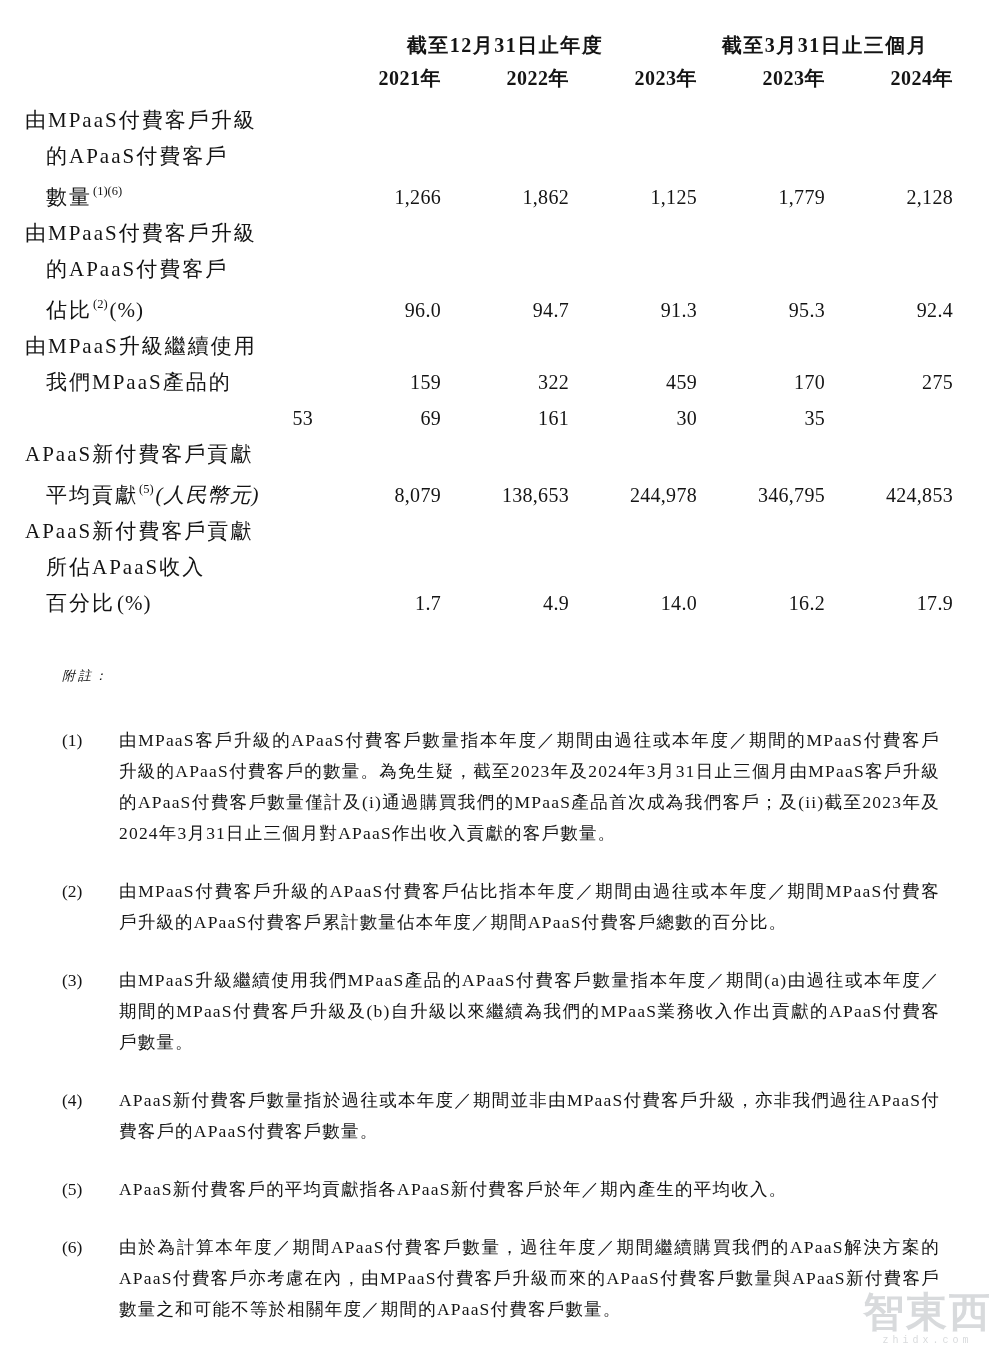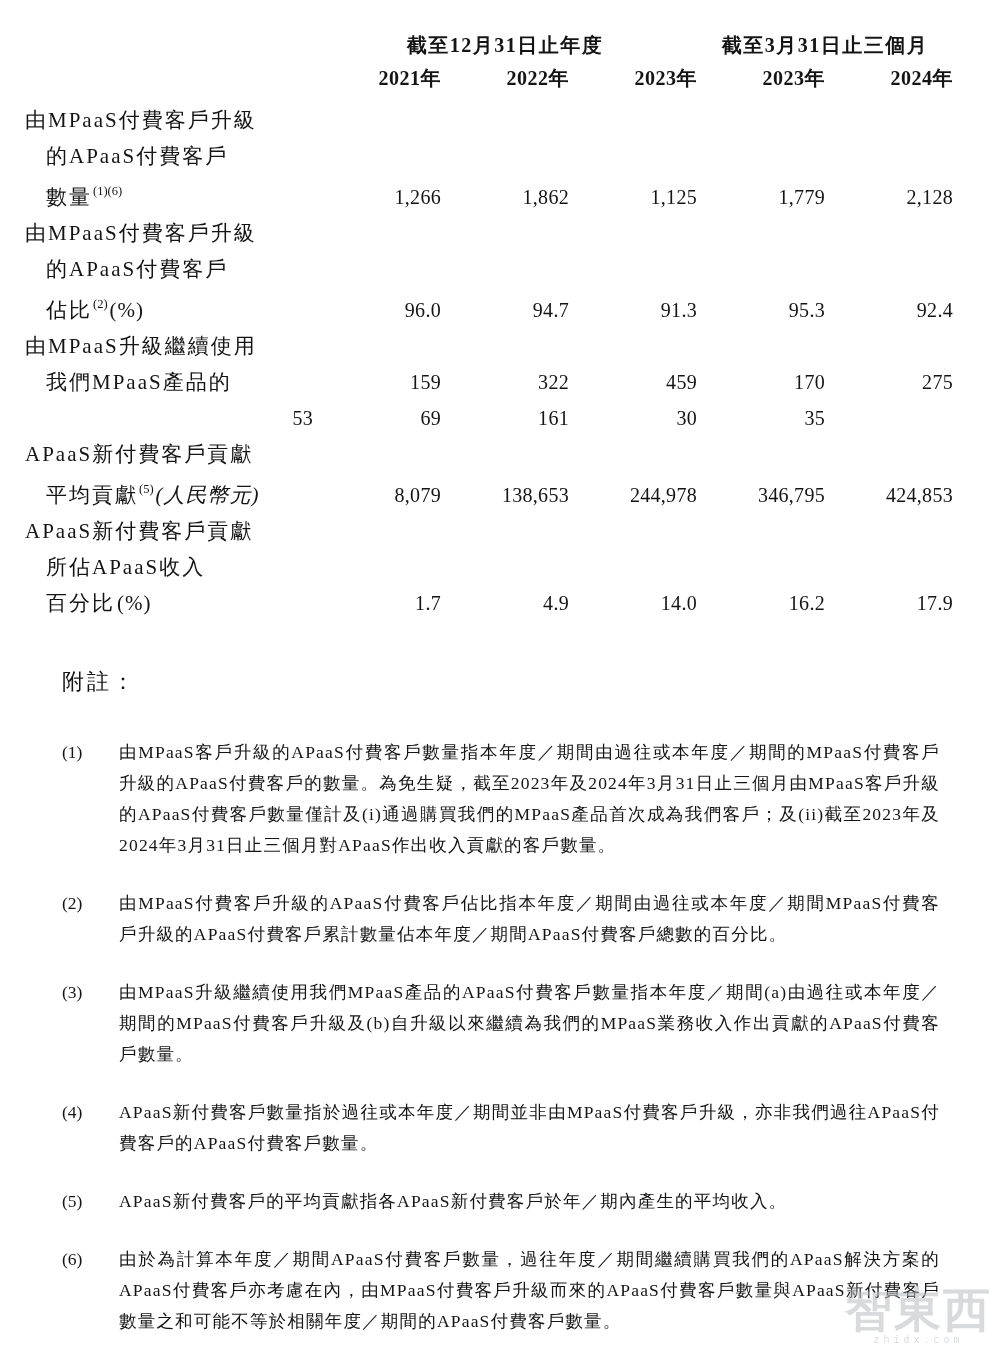--- a/index.html
+++ b/index.html
@@ -61,21 +61,22 @@
   .tval {
     font-size: 20px;
     text-align: right;
     line-height: 36px;
     letter-spacing: 0.3px;
   }
 
   
   .notes { padding: 46px 60px 0 62px; }
   .notes-heading {
-    font-size: 22px;
+    font-style: italic;
+    font-size: 13px;
     letter-spacing: 3px;
     margin-bottom: 40px;
   }
   .note-item {
     display: grid;
     grid-template-columns: 57px 1fr;
     margin-bottom: 27px;
   }
   .note-num {
     font-size: 17.5px;
@@ -92,21 +93,21 @@
   .watermark {
     position: absolute;
     right: 8px;
     bottom: 6px;
     text-align: center;
     color: #b9bdc1;
     opacity: 0.55;
     pointer-events: none;
   }
   .wm-text {
-    font-size: 47px;
+    font-size: 41px;
     font-weight: bold;
     letter-spacing: 2px;
     font-family: "Liberation Sans", "DejaVu Sans", sans-serif;
     line-height: 1.0;
   }
   .wm-sub {
     font-size: 10px;
     letter-spacing: 4px;
     font-family: Liberation Mono, monospace;
     margin-top: 2px;

